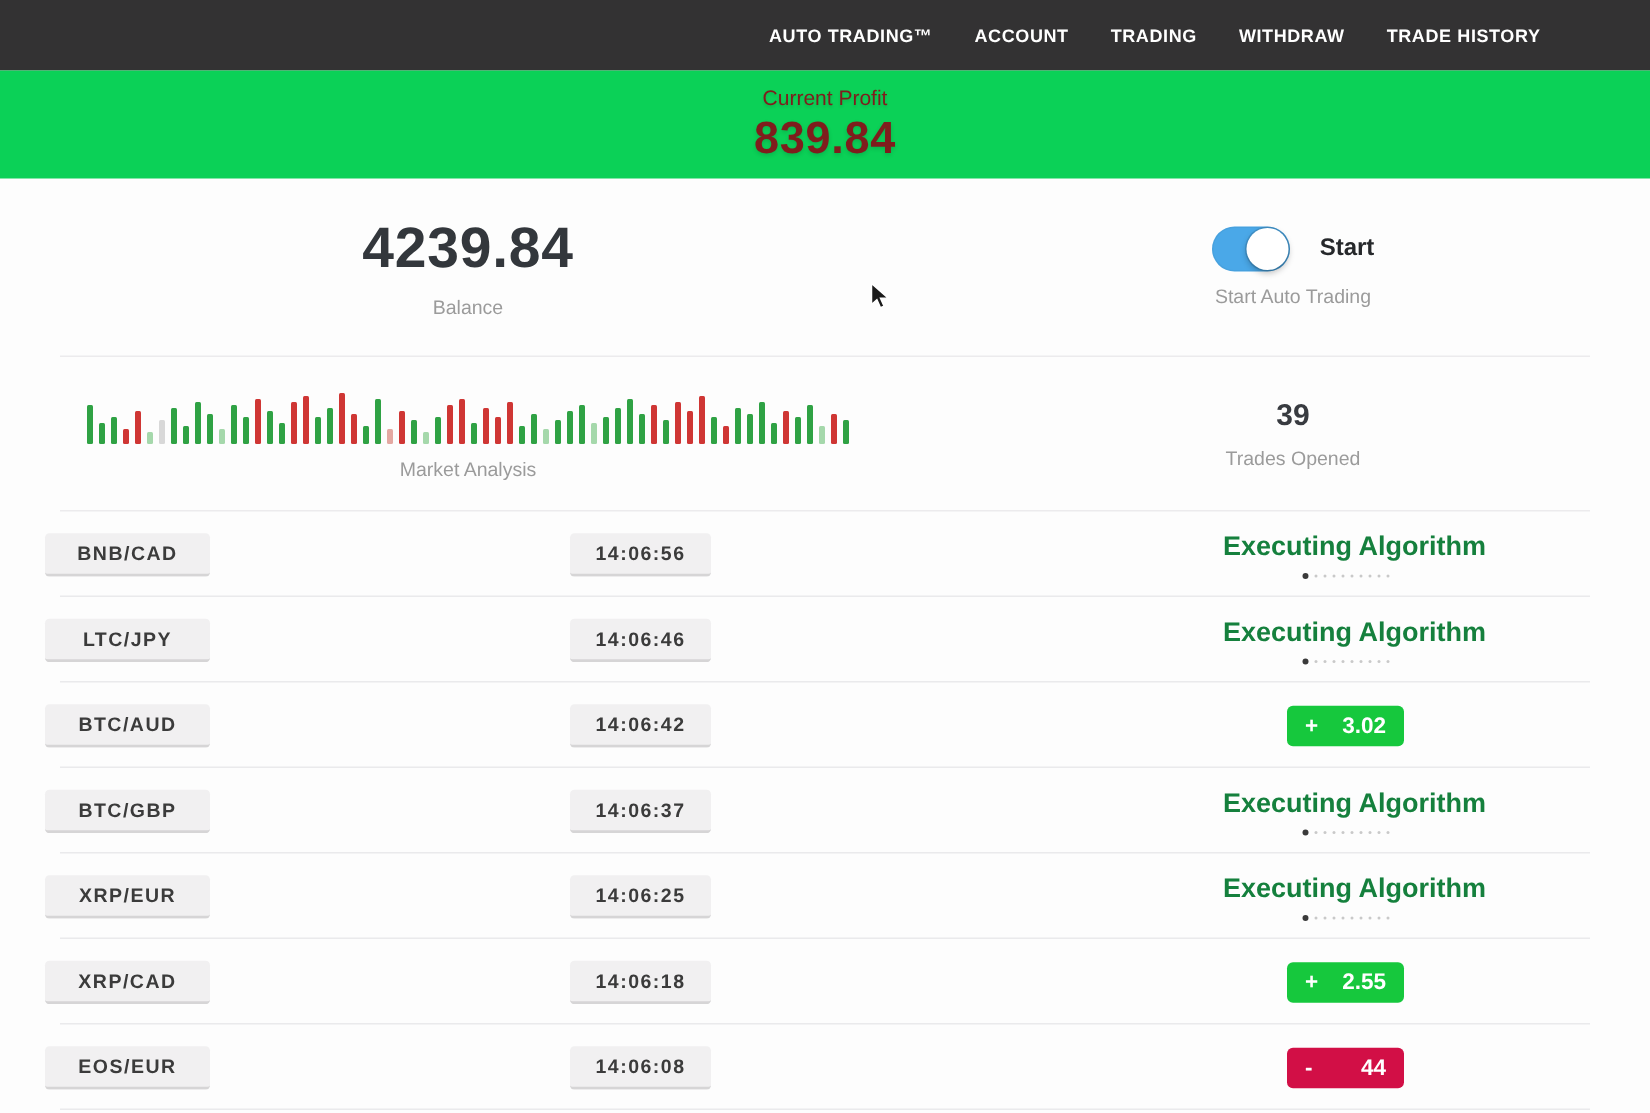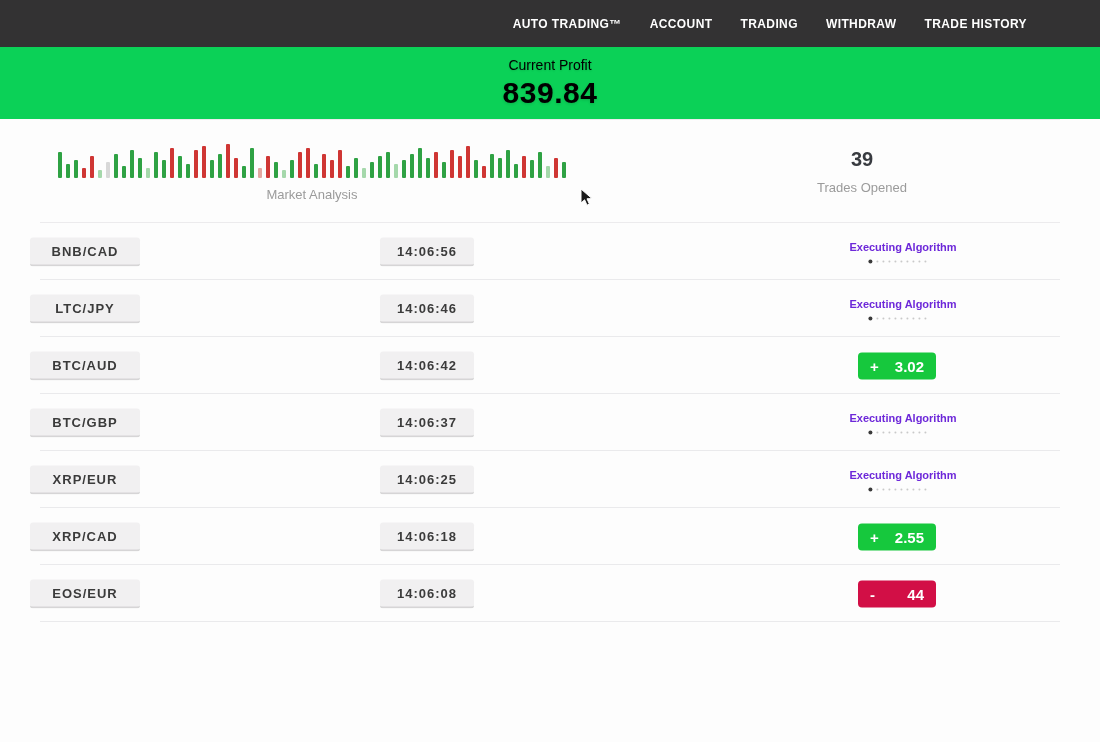--- a/index.html
+++ b/index.html
@@ -7,21 +7,21 @@
   body { font-family:"Liberation Sans", sans-serif; }
   .app { position:relative; width:1100px; height:742px; background:#fdfdfd; overflow:hidden; }
 
   
   .navbar { height:47px; background:var(--c-navbar,#333233); display:flex; align-items:center;
             justify-content:flex-end; padding-right:73px; gap:28px; }
   .nav-item { color:#fff; font-size:12px; font-weight:bold; letter-spacing:.4px; cursor:pointer; white-space:nowrap; }
 
   
   .banner { height:72px; background:var(--c-banner,#0bd157); display:flex; flex-direction:column;
-            align-items:center; justify-content:center; color:#000000; }
+            align-items:center; justify-content:center; color:#7f1d1d; }
   .banner-label { font-size:14px; margin-bottom:3px; text-shadow:0 1px 2px rgba(0,0,0,.12); }
   .banner-value { font-size:30px; font-weight:bold; letter-spacing:.5px; text-shadow:0 1px 3px rgba(0,0,0,.15); }
 
   
   .stats-row { display:grid; grid-template-columns:624px 1fr; }
   .row1 { height:118px; }
   .row2 { height:102px; }
   .cell { display:flex; flex-direction:column; align-items:center; justify-content:center; }
   .big-number { font-size:38px; font-weight:bold; color:#33373c; letter-spacing:.5px; }
   .med-number { font-size:20px; font-weight:bold; color:#383b40; }
@@ -42,21 +42,21 @@
   
   .trade-row { position:relative; height:57px; }
   .trade-row::after { content:""; position:absolute; left:40px; right:40px; bottom:0; height:1px; background:#eaeaec; }
   .pill { position:absolute; top:50%; transform:translateY(-50%); background:#f1f0f1; border-radius:3px;
           border-bottom:2px solid #d6d5d6; font-weight:bold; color:#3b3b3b; font-size:13px;
           letter-spacing:1px; padding:6px 0; text-align:center; cursor:default; }
   .pair { left:30px; width:110px; }
   .time { left:380px; width:94px; }
   .status { position:absolute; left:897px; top:50%; transform:translate(-50%,-50%);
             display:flex; flex-direction:column; align-items:center; }
-  .exec-label { font-size:11px; font-weight:bold; color:#6d28d9; white-space:nowrap;padding-left:12px; }
+  .exec-label { font-size:18px; font-weight:bold; color:#15803d; white-space:nowrap;padding-left:12px; }
   .dots { display:flex; align-items:center; gap:4px; margin-top:7px; height:4px; }
   .dot { width:2px; height:2px; border-radius:50%; background:#c9c9c9; }
   .dot.active { width:4px; height:4px; background:#3a3a3a; }
   .result-badge { display:flex; justify-content:space-between; align-items:center; width:78px;
                   padding:5px 12px; border-radius:4px; color:#fff; font-size:15px; font-weight:bold; }
   .result-badge.profit { background:var(--c-profit,#16c83d); }
   .result-badge.loss { background:var(--c-loss,#d20f46); }
 
   .cursor { position:absolute; left:580px; top:188px; pointer-events:none; z-index:10; }
 </style>
@@ -71,20 +71,35 @@
       <div class="nav-item">TRADING</div>
       <div class="nav-item">WITHDRAW</div>
       <div class="nav-item">TRADE HISTORY</div>
     </nav>
 
   <header class="banner">
     <div class="banner-label">Current Profit</div>
     <div class="banner-value">839.84</div>
   </header>
 
+  <section class="stats-row row1">
+    <div class="cell">
+      <div class="big-number">4239.84</div>
+      <div class="sub-label">Balance</div>
+    </div>
+    <div class="cell">
+      <div class="toggle-wrap">
+        <div class="switch">
+          <div class="knob"></div>
+        </div>
+        <div class="switch-label">Start</div>
+      </div>
+      <div class="sub-label">Start Auto Trading</div>
+    </div>
+  </section>
 
   <div class="divider"></div>
 
   <section class="stats-row row2">
     <div class="cell">
       <div class="bars" id="bars">
           <span class="bar" style="height: 26px; background: rgb(47, 162, 68);"></span>
           <span class="bar" style="height: 14px; background: rgb(47, 162, 68);"></span>
           <span class="bar" style="height: 18px; background: rgb(47, 162, 68);"></span>
           <span class="bar" style="height: 10px; background: rgb(207, 54, 52);"></span>

